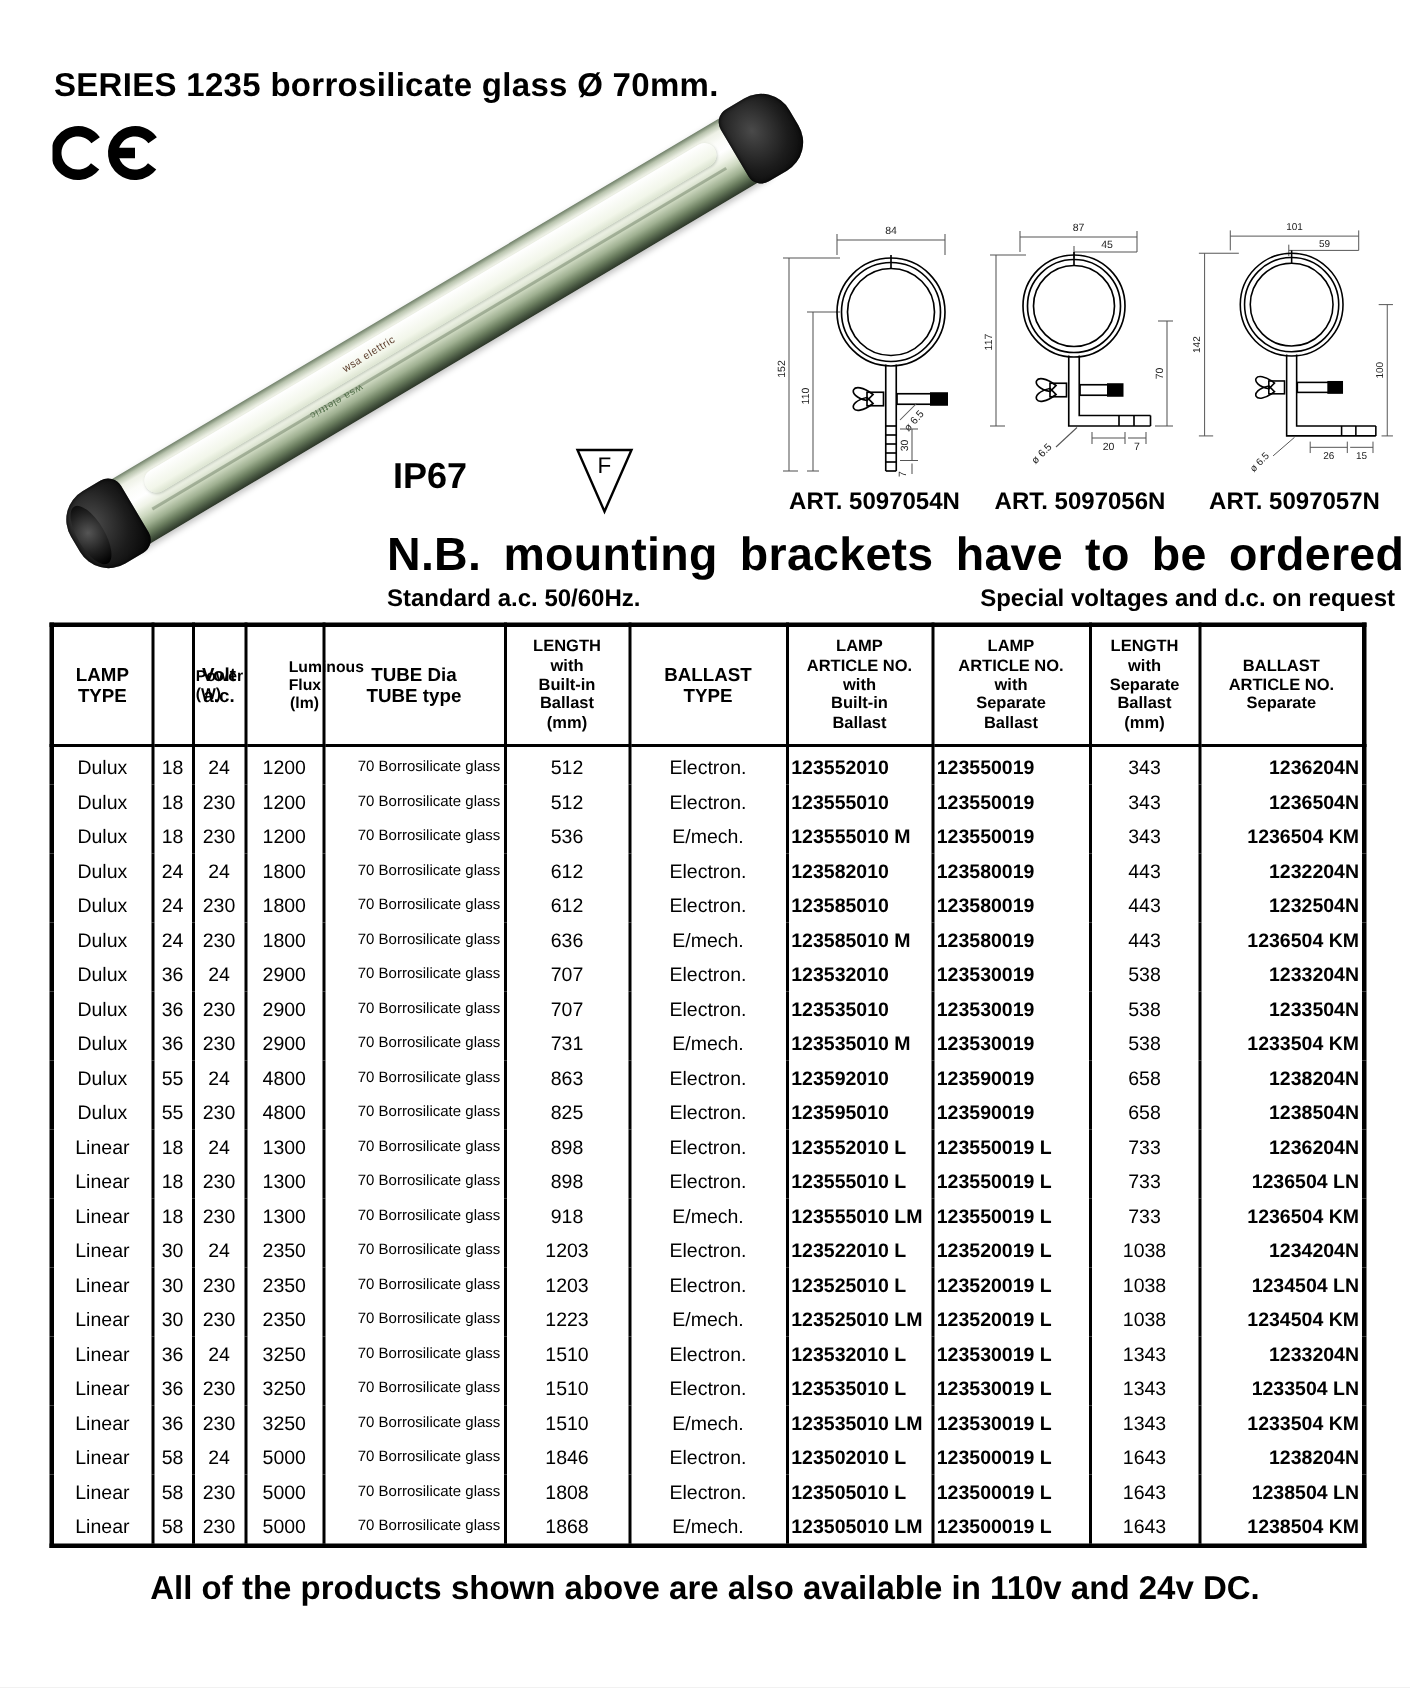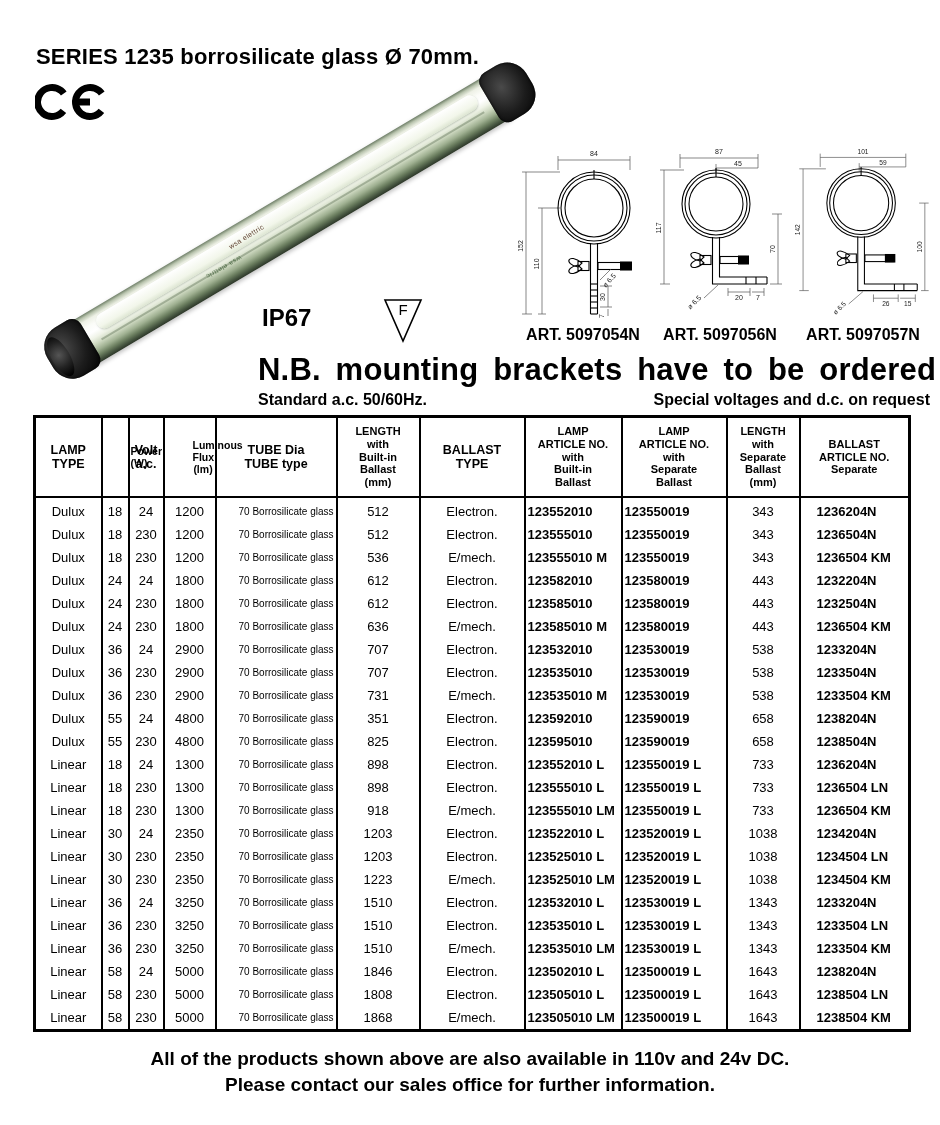--- a/index.html
+++ b/index.html
@@ -68,25 +68,25 @@
   table.spec th:nth-child(2),table.spec th:nth-child(4){font-size:10.5px;padding-left:28px;}
   table.spec th:nth-child(6),table.spec th:nth-child(8),
   table.spec th:nth-child(9),table.spec th:nth-child(10),
   table.spec th:nth-child(11){font-size:11px;}
   table.spec td{
     border-left:2px solid #000;border-right:2px solid #000;
     text-align:center;height:23px;padding:0 2px;font-size:13px;overflow:hidden;white-space:nowrap;
   }
   table.spec td:nth-child(5){font-size:10px;text-align:left;padding-left:22px;margin-left:30px;}
   table.spec td:nth-child(8),table.spec td:nth-child(9){font-weight:bold;text-align:left;}
-  table.spec td:nth-child(11){font-weight:bold;text-align:left;padding-left:16px;}
+  table.spec td:nth-child(11){font-weight:bold;text-align:right;padding-left:16px;}
   table.spec tbody tr:first-child td{padding-top:2px;}
   
   .footer{position:absolute;left:0;top:1046px;width:940px;text-align:center;
-    font-size:19px;font-weight:bold;line-height:26px;}
+    font-size:22px;font-weight:bold;line-height:26px;}
 </style>
 </head>
 <body>
 
 <div class="page">
 
   <div class="title">SERIES 1235 borrosilicate glass Ø 70mm.</div>
   <div class="ce">
     <svg width="76" height="46" viewBox="0 0 76 46">
       <circle cx="17" cy="22" r="14.5" fill="none" stroke="#000" stroke-width="7" stroke-dasharray="72 19.1" transform="rotate(38 17 22)"></circle>
@@ -451,21 +451,21 @@
         <td>123530019</td>
         <td>538</td>
         <td>1233504 KM</td>
       </tr>
         <tr>
         <td>Dulux</td>
         <td>55</td>
         <td>24</td>
         <td>4800</td>
         <td>70 Borrosilicate glass</td>
-        <td>351</td>
+        <td>863</td>
         <td>Electron.</td>
         <td>123592010</td>
         <td>123590019</td>
         <td>658</td>
         <td>1238204N</td>
       </tr>
         <tr>
         <td>Dulux</td>
         <td>55</td>
         <td>230</td>
@@ -632,16 +632,15 @@
         <td>123505010 LM</td>
         <td>123500019 L</td>
         <td>1643</td>
         <td>1238504 KM</td>
       </tr>
       </tbody>
   </table>
 
   <div class="footer">
     <div>All of the products shown above are also available in 110v and 24v DC.</div>
-    <div>Please contact our sales office for further information.</div>
   </div>
 
 </div>
 
 </body></html>

